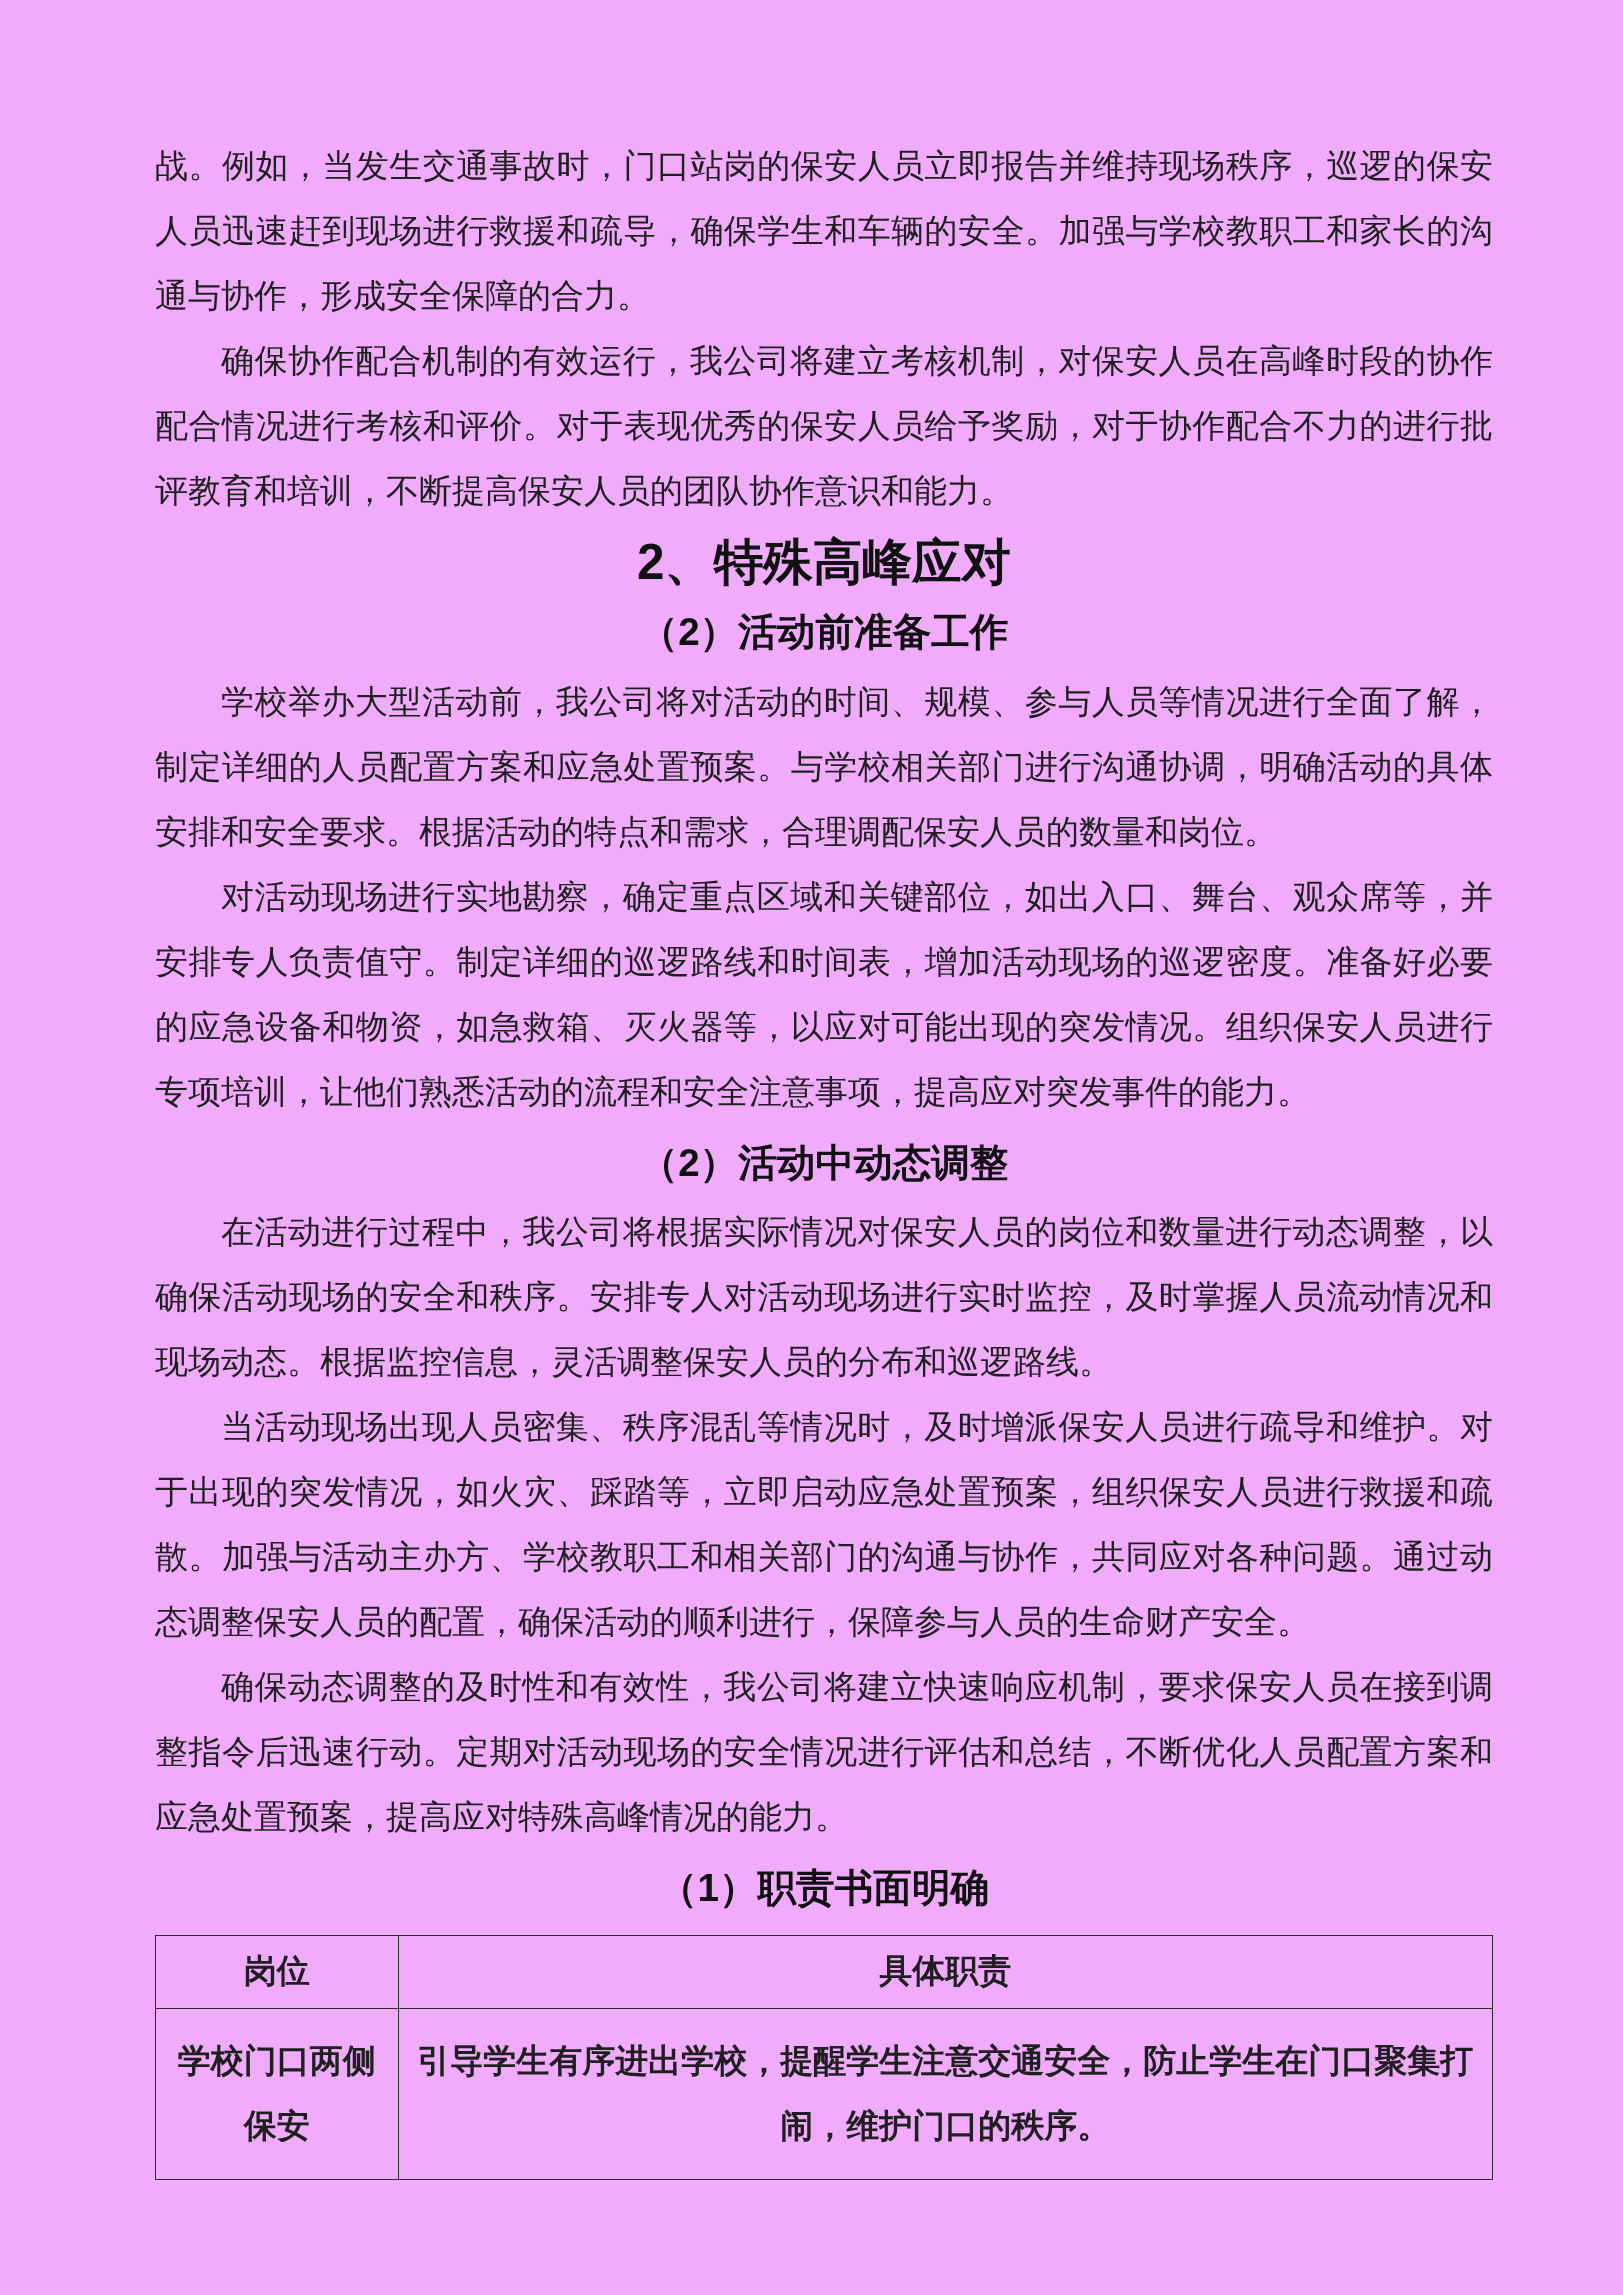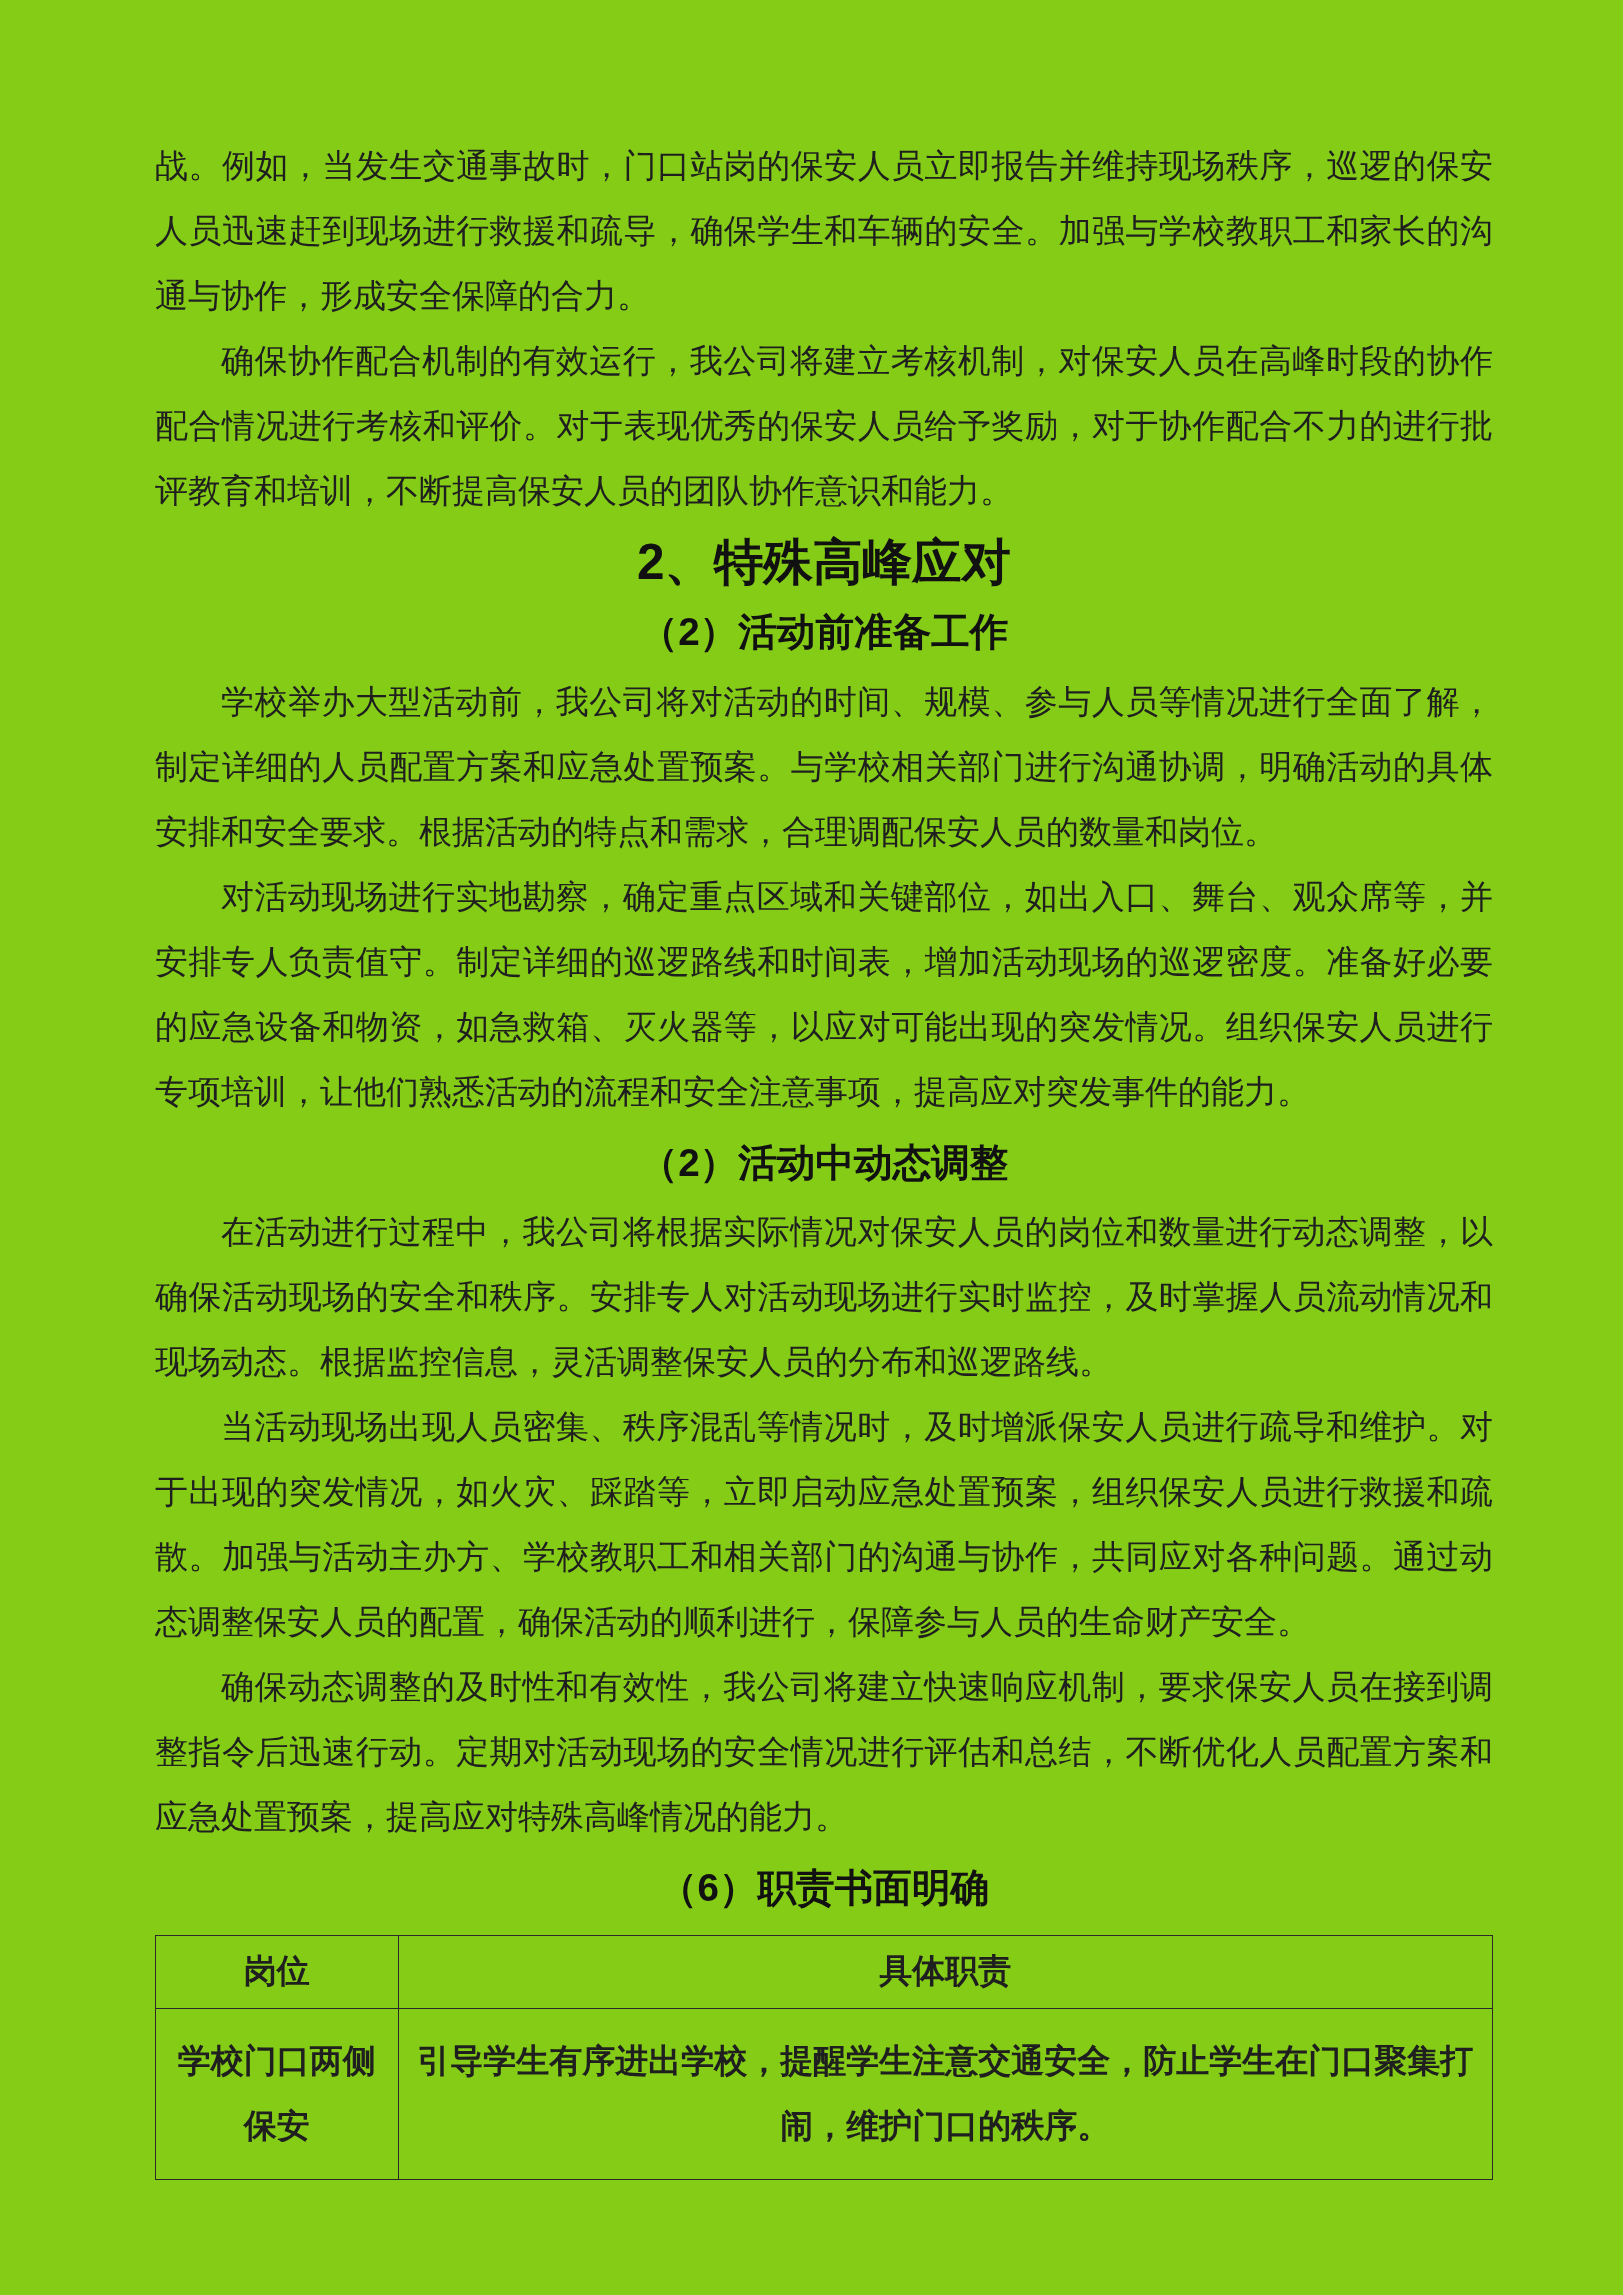--- a/index.html
+++ b/index.html
@@ -4,21 +4,21 @@
 <style>
   html, body {
     margin: 0;
     padding: 0;
     background: #ffffff;
   }
   .page {
     position: relative;
     width: 1623px;
     height: 2295px;
-    background: #84cc16;
+    background: #f0abfc;
     box-sizing: border-box;
     padding: 134px 130px 0 155px;
     font-family: "Liberation Serif", "DejaVu Serif", serif;
     font-size: 33px;
     line-height: 65px;
     color: #1f1f1f;
     overflow: hidden;
   }
   p.body-para {
     margin: 0;
@@ -79,21 +79,21 @@
 
   <h3 class="sec-heading">（2）活动中动态调整</h3>
 
   <p class="body-para">在活动进行过程中，我公司将根据实际情况对保安人员的岗位和数量进行动态调整，以确保活动现场的安全和秩序。安排专人对活动现场进行实时监控，及时掌握人员流动情况和现场动态。根据监控信息，灵活调整保安人员的分布和巡逻路线。</p>
 
   <p class="body-para">当活动现场出现人员密集、秩序混乱等情况时，及时增派保安人员进行疏导和维护。对于出现的突发情况，如火灾、踩踏等，立即启动应急处置预案，组织保安人员进行救援和疏散。加强与活动主办方、学校教职工和相关部门的沟通与协作，共同应对各种问题。通过动态调整保安人员的配置，确保活动的顺利进行，保障参与人员的生命财产安全。</p>
 
   <p class="body-para">确保动态调整的及时性和有效性，我公司将建立快速响应机制，要求保安人员在接到调整指令后迅速行动。定期对活动现场的安全情况进行评估和总结，不断优化人员配置方案和应急处置预案，提高应对特殊高峰情况的能力。</p>
 
 
-  <h3 class="sec-heading">（6）职责书面明确</h3>
+  <h3 class="sec-heading">（1）职责书面明确</h3>
 
   <table class="duty-table">
     <thead>
       <tr>
         <th class="col-post">岗位</th>
         <th>具体职责</th>
       </tr>
     </thead>
     <tbody>
       <tr>

